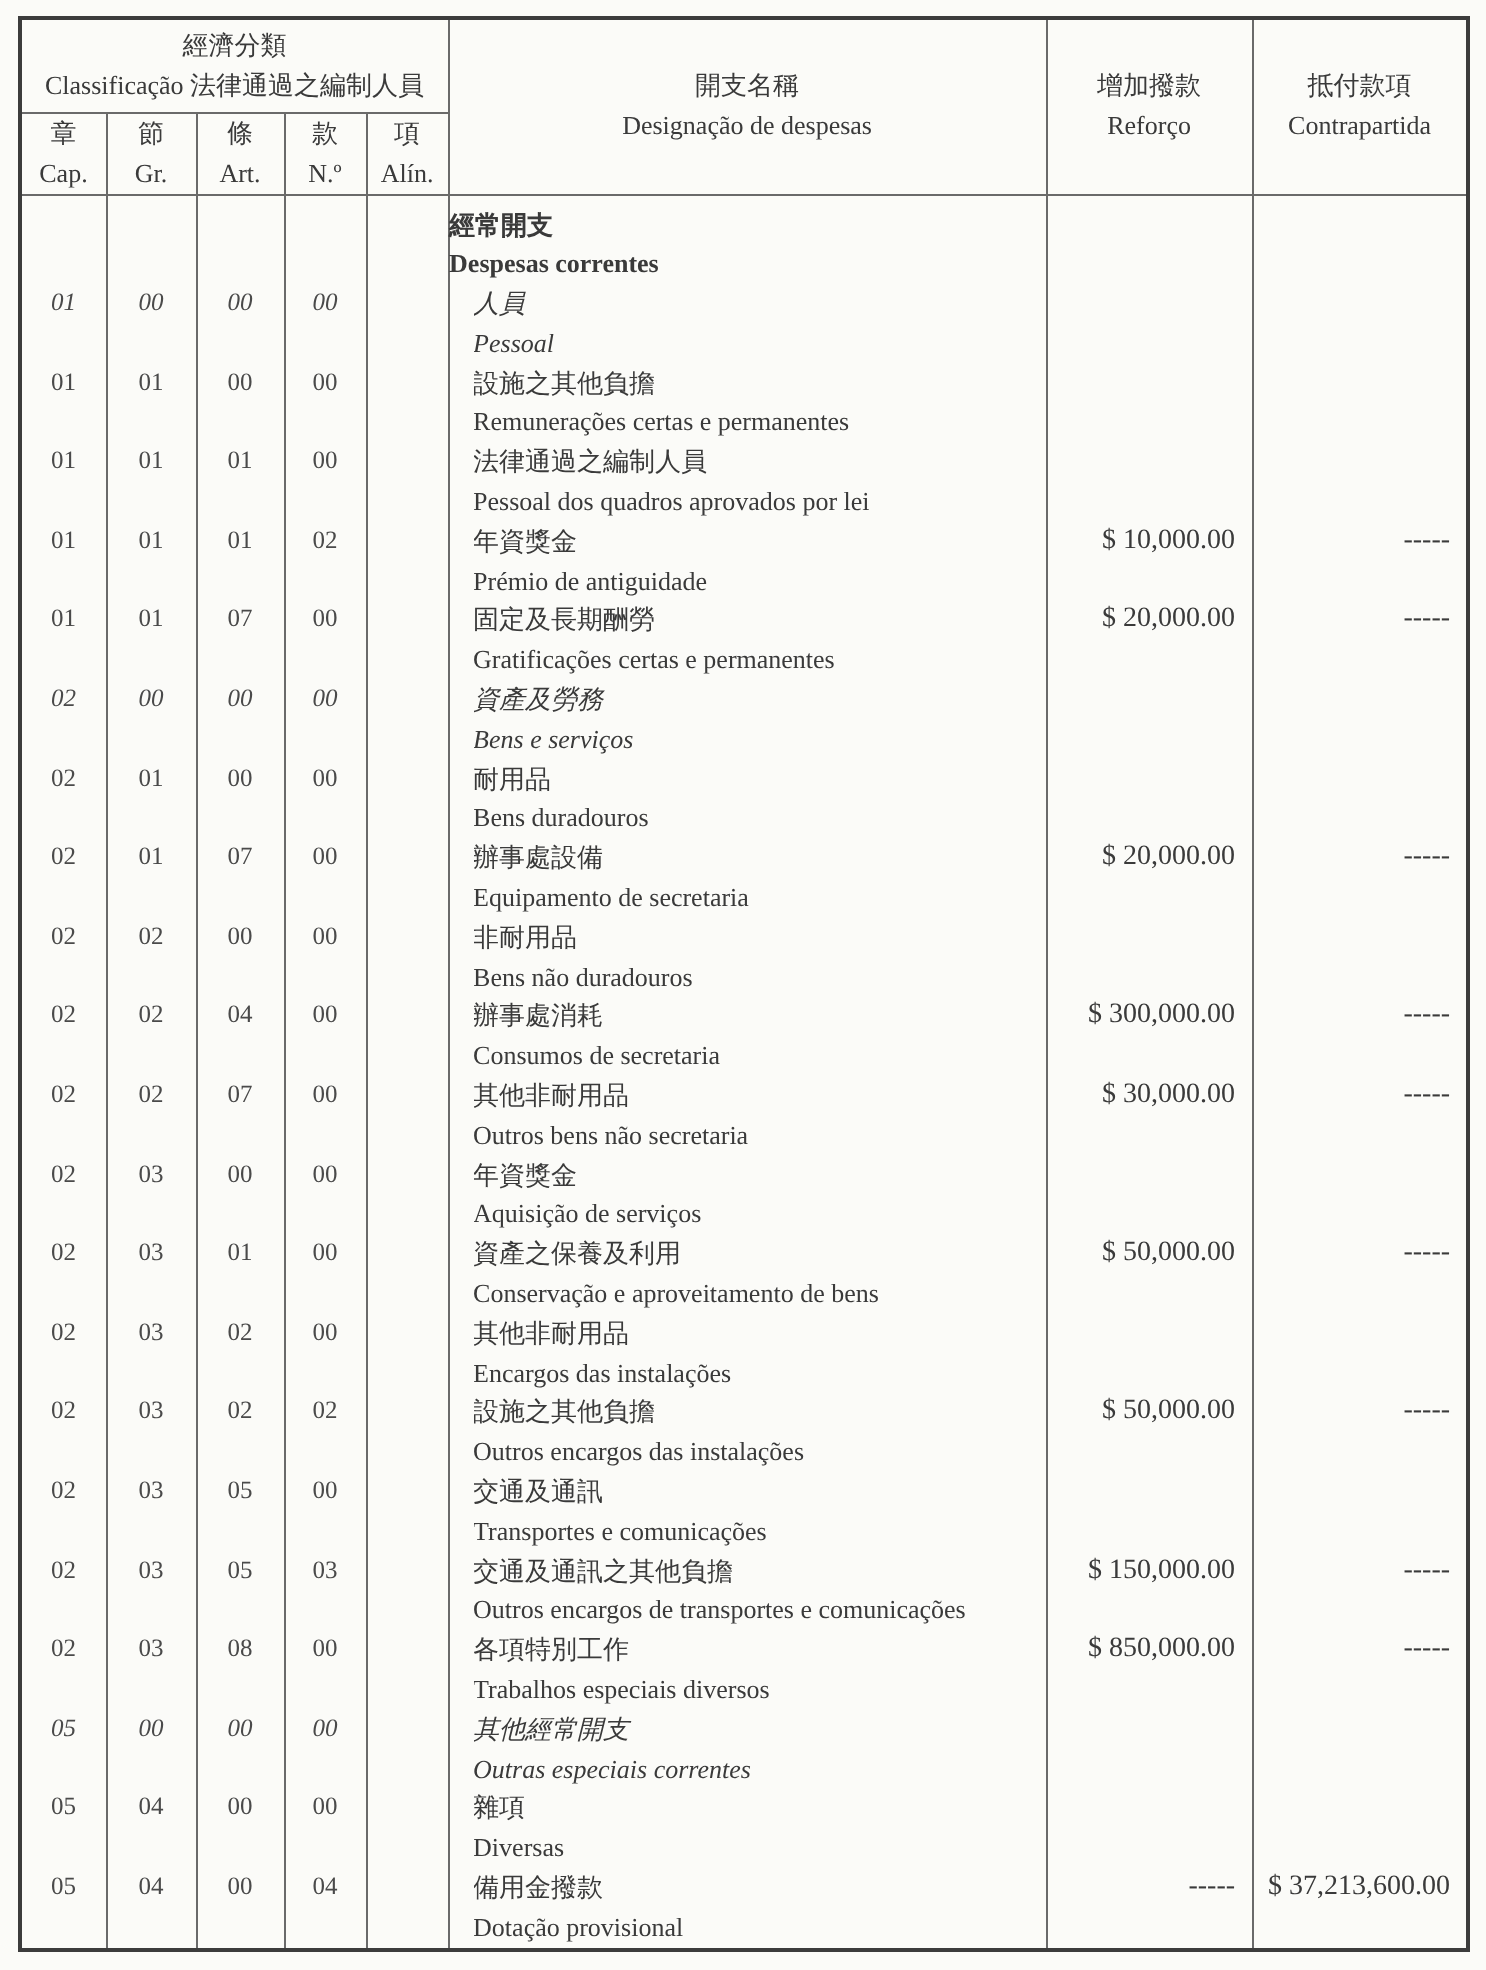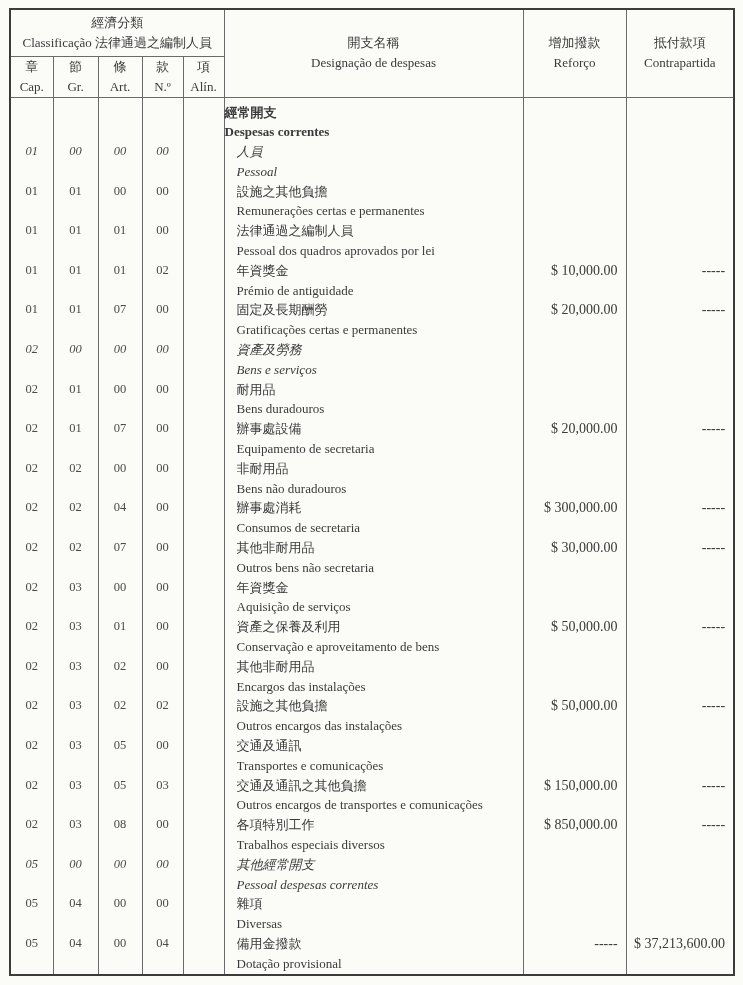--- a/index.html
+++ b/index.html
@@ -380,21 +380,21 @@
     <td class="amount">-----</td>
   </tr>
         <tr class="entry chapter">
     <td class="code">05</td>
     <td class="code">00</td>
     <td class="code">00</td>
     <td class="code">00</td>
     <td class="code"></td>
     <td class="desig">
       <div class="line zh">其他經常開支</div>
-      <div class="line pt">Pessoal despesas correntes</div>
+      <div class="line pt">Outras especiais correntes</div>
     </td>
     <td class="amount"></td>
     <td class="amount"></td>
   </tr>
         <tr class="entry">
     <td class="code">05</td>
     <td class="code">04</td>
     <td class="code">00</td>
     <td class="code">00</td>
     <td class="code"></td>

